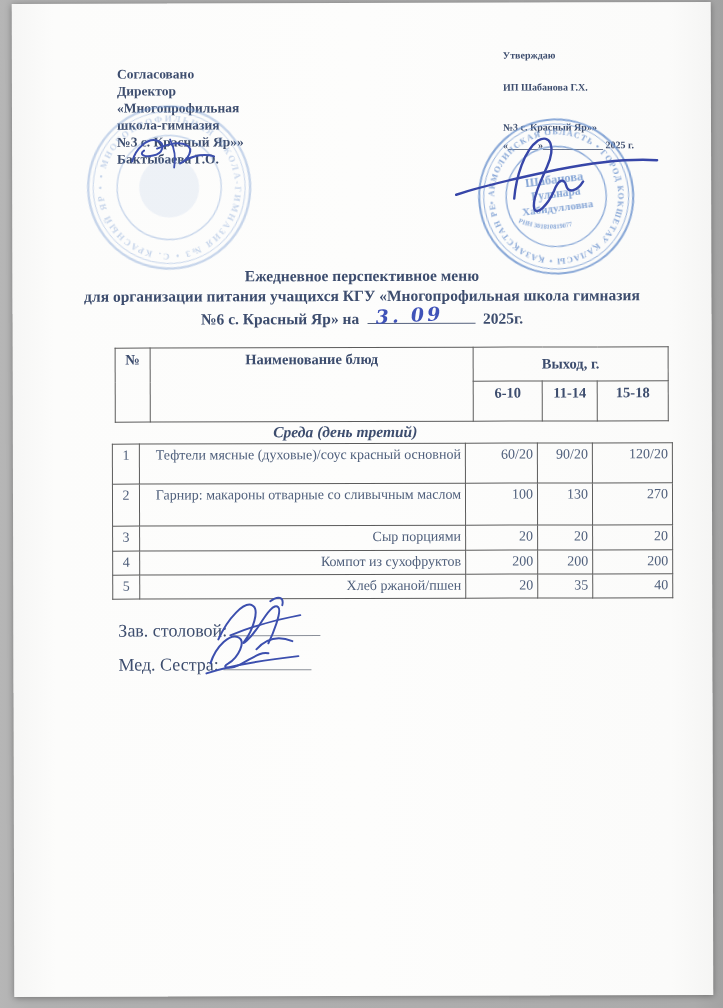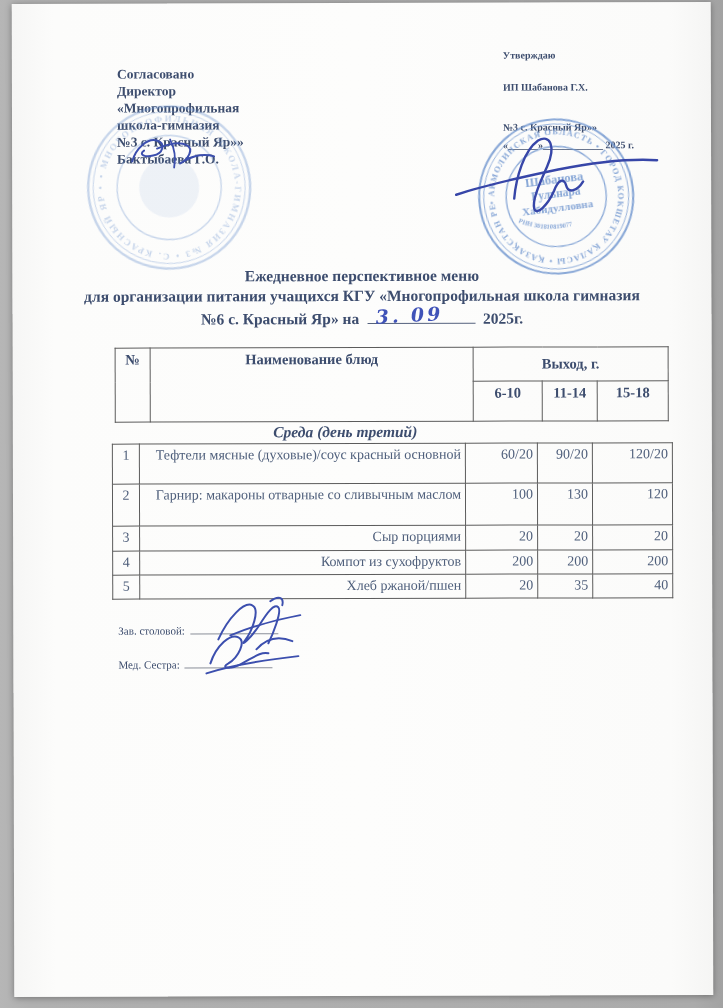--- a/index.html
+++ b/index.html
@@ -67,21 +67,21 @@
   .hdr-table .r1{height:34px;}
   .hdr-table .r2 td{height:40px;text-align:center;}
   .day-title{
     position:absolute;left:60px;top:420px;width:545px;text-align:center;
     font-weight:bold;font-style:italic;font-size:15.5px;color:var(--ink);
   }
   .data-table{position:absolute;left:99px;top:440px;color:var(--ink-light);font-size:14px;line-height:17px;}
   .data-table td{padding:2px 4px 2px 7px;}
   .data-table td.num{text-align:center;padding-left:1px;padding-right:1px;}
   
-  .sign-line{position:absolute;left:105px;font-size:11px;color:var(--ink);}
+  .sign-line{position:absolute;left:105px;font-size:18px;color:var(--ink);}
   .sign-cook{top:617px;}
   .sign-nurse{top:651px;text-align:center;}
   .sign-rule{display:inline-block;width:88px;border-bottom:1.3px solid #8a8f99;height:14px;margin-left:5px;}
 </style>
 </head>
 <body>
 
 <div class="paper">
 
   <div class="approve-left">
@@ -193,21 +193,21 @@
       <td>Тефтели мясные (духовые)/соус красный основной</td>
       <td>60/20</td>
       <td>90/20</td>
       <td>120/20</td>
     </tr>
     <tr style="height:42px">
       <td class="num">2</td>
       <td>Гарнир: макароны отварные со сливычным маслом</td>
       <td>100</td>
       <td>130</td>
-      <td>120</td>
+      <td>270</td>
     </tr>
     <tr style="height:25px">
       <td class="num">3</td>
       <td>Сыр порциями</td>
       <td>20</td>
       <td>20</td>
       <td>20</td>
     </tr>
     <tr style="height:24px">
       <td class="num">4</td>

